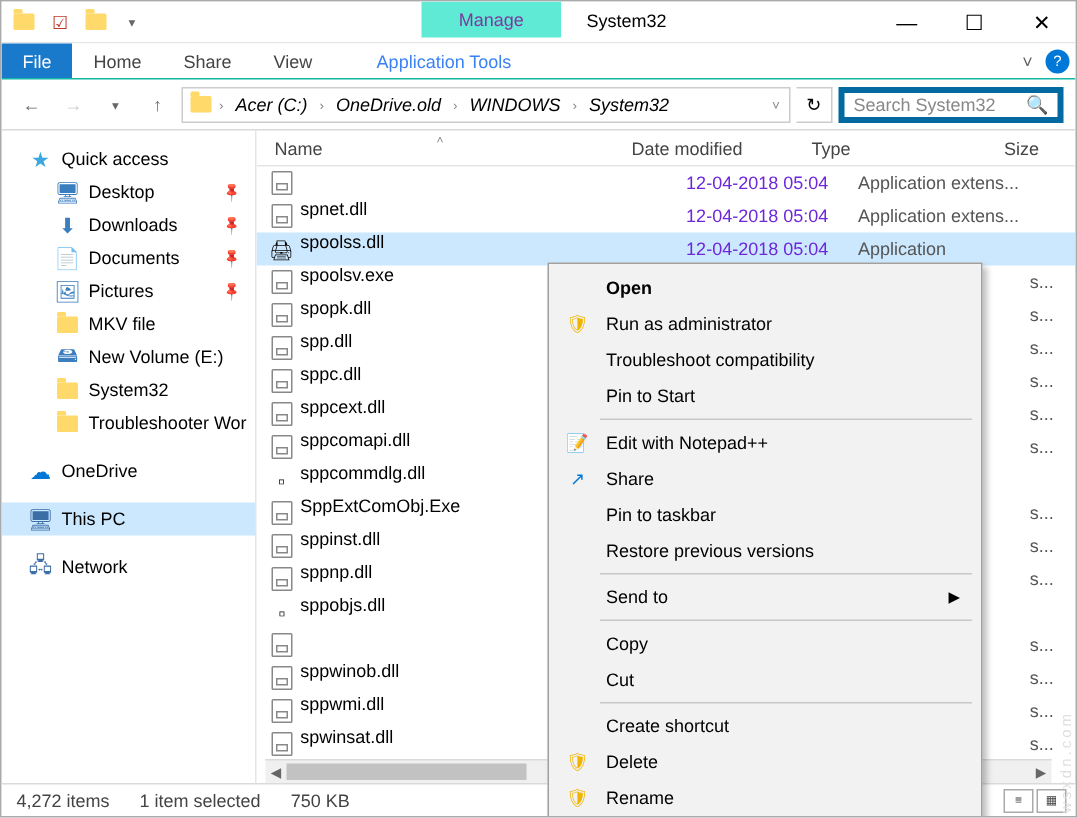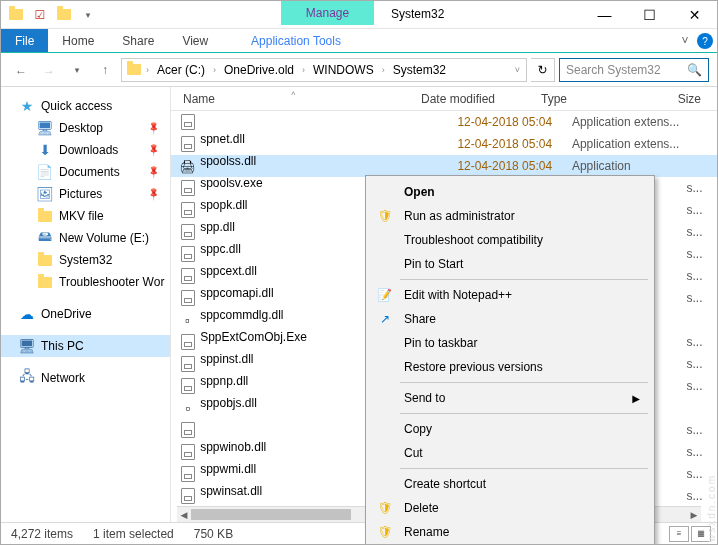--- a/index.html
+++ b/index.html
@@ -17,53 +17,53 @@
 .file-tab { background: #1979ca; color: #fff; padding: 0 14px; display: flex; align-items: center; }
 .ribbon-tab { padding: 0 14px; display: flex; align-items: center; color: #444; }
 .app-tools-tab { position: absolute; left: 240px; top: 0; width: 110px; height: 24px; display: flex; align-items: center; justify-content: center; color: #3b82f6; }
 .ribbon-collapse { position: absolute; right: 24px; top: 4px; width: 16px; height: 16px; color: #666; display: flex; align-items: center; justify-content: center; }
 .ribbon-help { position: absolute; right: 4px; top: 4px; width: 16px; height: 16px; border-radius: 50%; background: #0078d7; color: #fff; display: flex; align-items: center; justify-content: center; font-size: 10px; }
 
 .addressbar { height: 34px; display: flex; align-items: center; padding: 4px 8px; gap: 4px; border-bottom: 1px solid #dadada; }
 .nav-btn { width: 24px; height: 24px; display: flex; align-items: center; justify-content: center; color: #666; }
 .nav-btn.disabled { color: #ccc; }
 .breadcrumb { flex: 1; height: 24px; border: 1px solid #ccc; display: flex; align-items: center; padding: 0 4px; gap: 2px; }
-.crumb { padding: 0 4px; }
+.crumb { padding: 0 4px; font-style: italic; }
 .crumb-sep { color: #888; font-size: 9px; padding: 0 2px; }
 .refresh-btn { width: 24px; height: 24px; border: 1px solid #ccc; border-left: none; display: flex; align-items: center; justify-content: center; }
-.searchbox { width: 150px; height: 24px; border: 1px solid #0369a1; display: flex; align-items: center; padding: 0 6px; color: #888; position: relative; }
+.searchbox { width: 150px; height: 24px; border: 4px solid #0369a1; display: flex; align-items: center; padding: 0 6px; color: #888; position: relative; }
 .searchbox .search-icon { position: absolute; right: 6px; color: #888; }
 
 .body-area { display: flex; height: 438px; }
 .navpane { width: 170px; border-right: 1px solid #e5e5e5; padding: 8px 0; overflow: hidden; }
 .nav-group { margin-bottom: 10px; }
 .nav-item { height: 22px; display: flex; align-items: center; padding-left: 18px; gap: 6px; white-space: nowrap; }
 .nav-item.indent { padding-left: 36px; }
 .nav-item.selected { background: #cce8ff; }
 .pin-icon { margin-left: auto; margin-right: 10px; font-size: 9px; color: #888; transform: rotate(-45deg); }
 .nav-icon { width: 16px; height: 16px; display: flex; align-items: center; justify-content: center; font-size: 14px; }
 .folder-icon-yellow { width: 14px; height: 11px; background: #ffd96a; border-radius: 1px; position: relative; }
 .folder-icon-yellow::before { content: ""; position: absolute; top: -3px; left: 0; width: 6px; height: 3px; background: #ffd96a; border-radius: 1px 1px 0 0; }
 
 .listpane { flex: 1; position: relative; overflow: hidden; }
 .list-header { height: 24px; display: flex; align-items: center; border-bottom: 1px solid #e5e5e5; color: #444; position: relative; }
 .col-name { width: 250px; padding-left: 12px; display: flex; align-items: center; gap: 60px; }
 .sort-caret { font-size: 8px; color: #888; position: absolute; left: 120px; top: 2px; }
 .col-date { width: 120px; }
 .col-type { width: 120px; }
-.col-size { width: 40px; text-align: right; }
+.col-size { width: 40px; text-align: center; }
 .list-body { overflow-y: auto; height: 414px; }
 .row { height: 22px; display: flex; align-items: center; padding-left: 8px; }
 .row.selected { background: #cce8ff; }
 .row-icon { width: 18px; height: 18px; display: flex; align-items: center; justify-content: center; margin-right: 4px; }
 .dll-icon { width: 14px; height: 16px; border: 1px solid #888; border-radius: 1px; background: #fff; position: relative; display: flex; align-items: flex-end; justify-content: center; }
 .dll-icon::after { content: ""; width: 8px; height: 5px; display: block; margin-bottom: 2px; box-shadow: inset 0 0 0 1px #888; }
 .exe-icon { font-size: 13px; }
 .row .cell-name { width: 236px; margin-top: 34px; }
-.row .cell-date { width: 120px; color: #a16207; margin-left: 32px; }
+.row .cell-date { width: 120px; color: #6d28d9; margin-left: 32px; }
 .row .cell-type { width: 120px; color: #555; overflow: hidden; text-overflow: ellipsis; white-space: nowrap; }
 .row .cell-size { width: 32px; color: #555; }
 
 .context-menu { position: absolute; left: 364px; top: 174px; width: 290px; background: #f2f2f2; border: 1px solid #a0a0a0; box-shadow: 3px 3px 4px rgba(0,0,0,0.25); z-index: 100; padding: 4px; }
 .menu-item { height: 24px; display: flex; align-items: center; padding-left: 34px; position: relative; }
 .menu-item.default { font-weight: 600; }
 .menu-icon { position: absolute; left: 6px; width: 18px; height: 18px; display: flex; align-items: center; justify-content: center; }
 .menu-sep { height: 1px; background: #c8c8c8; margin: 3px 2px 3px 30px; }
 .menu-arrow { position: absolute; right: 10px; font-size: 10px; }
 

